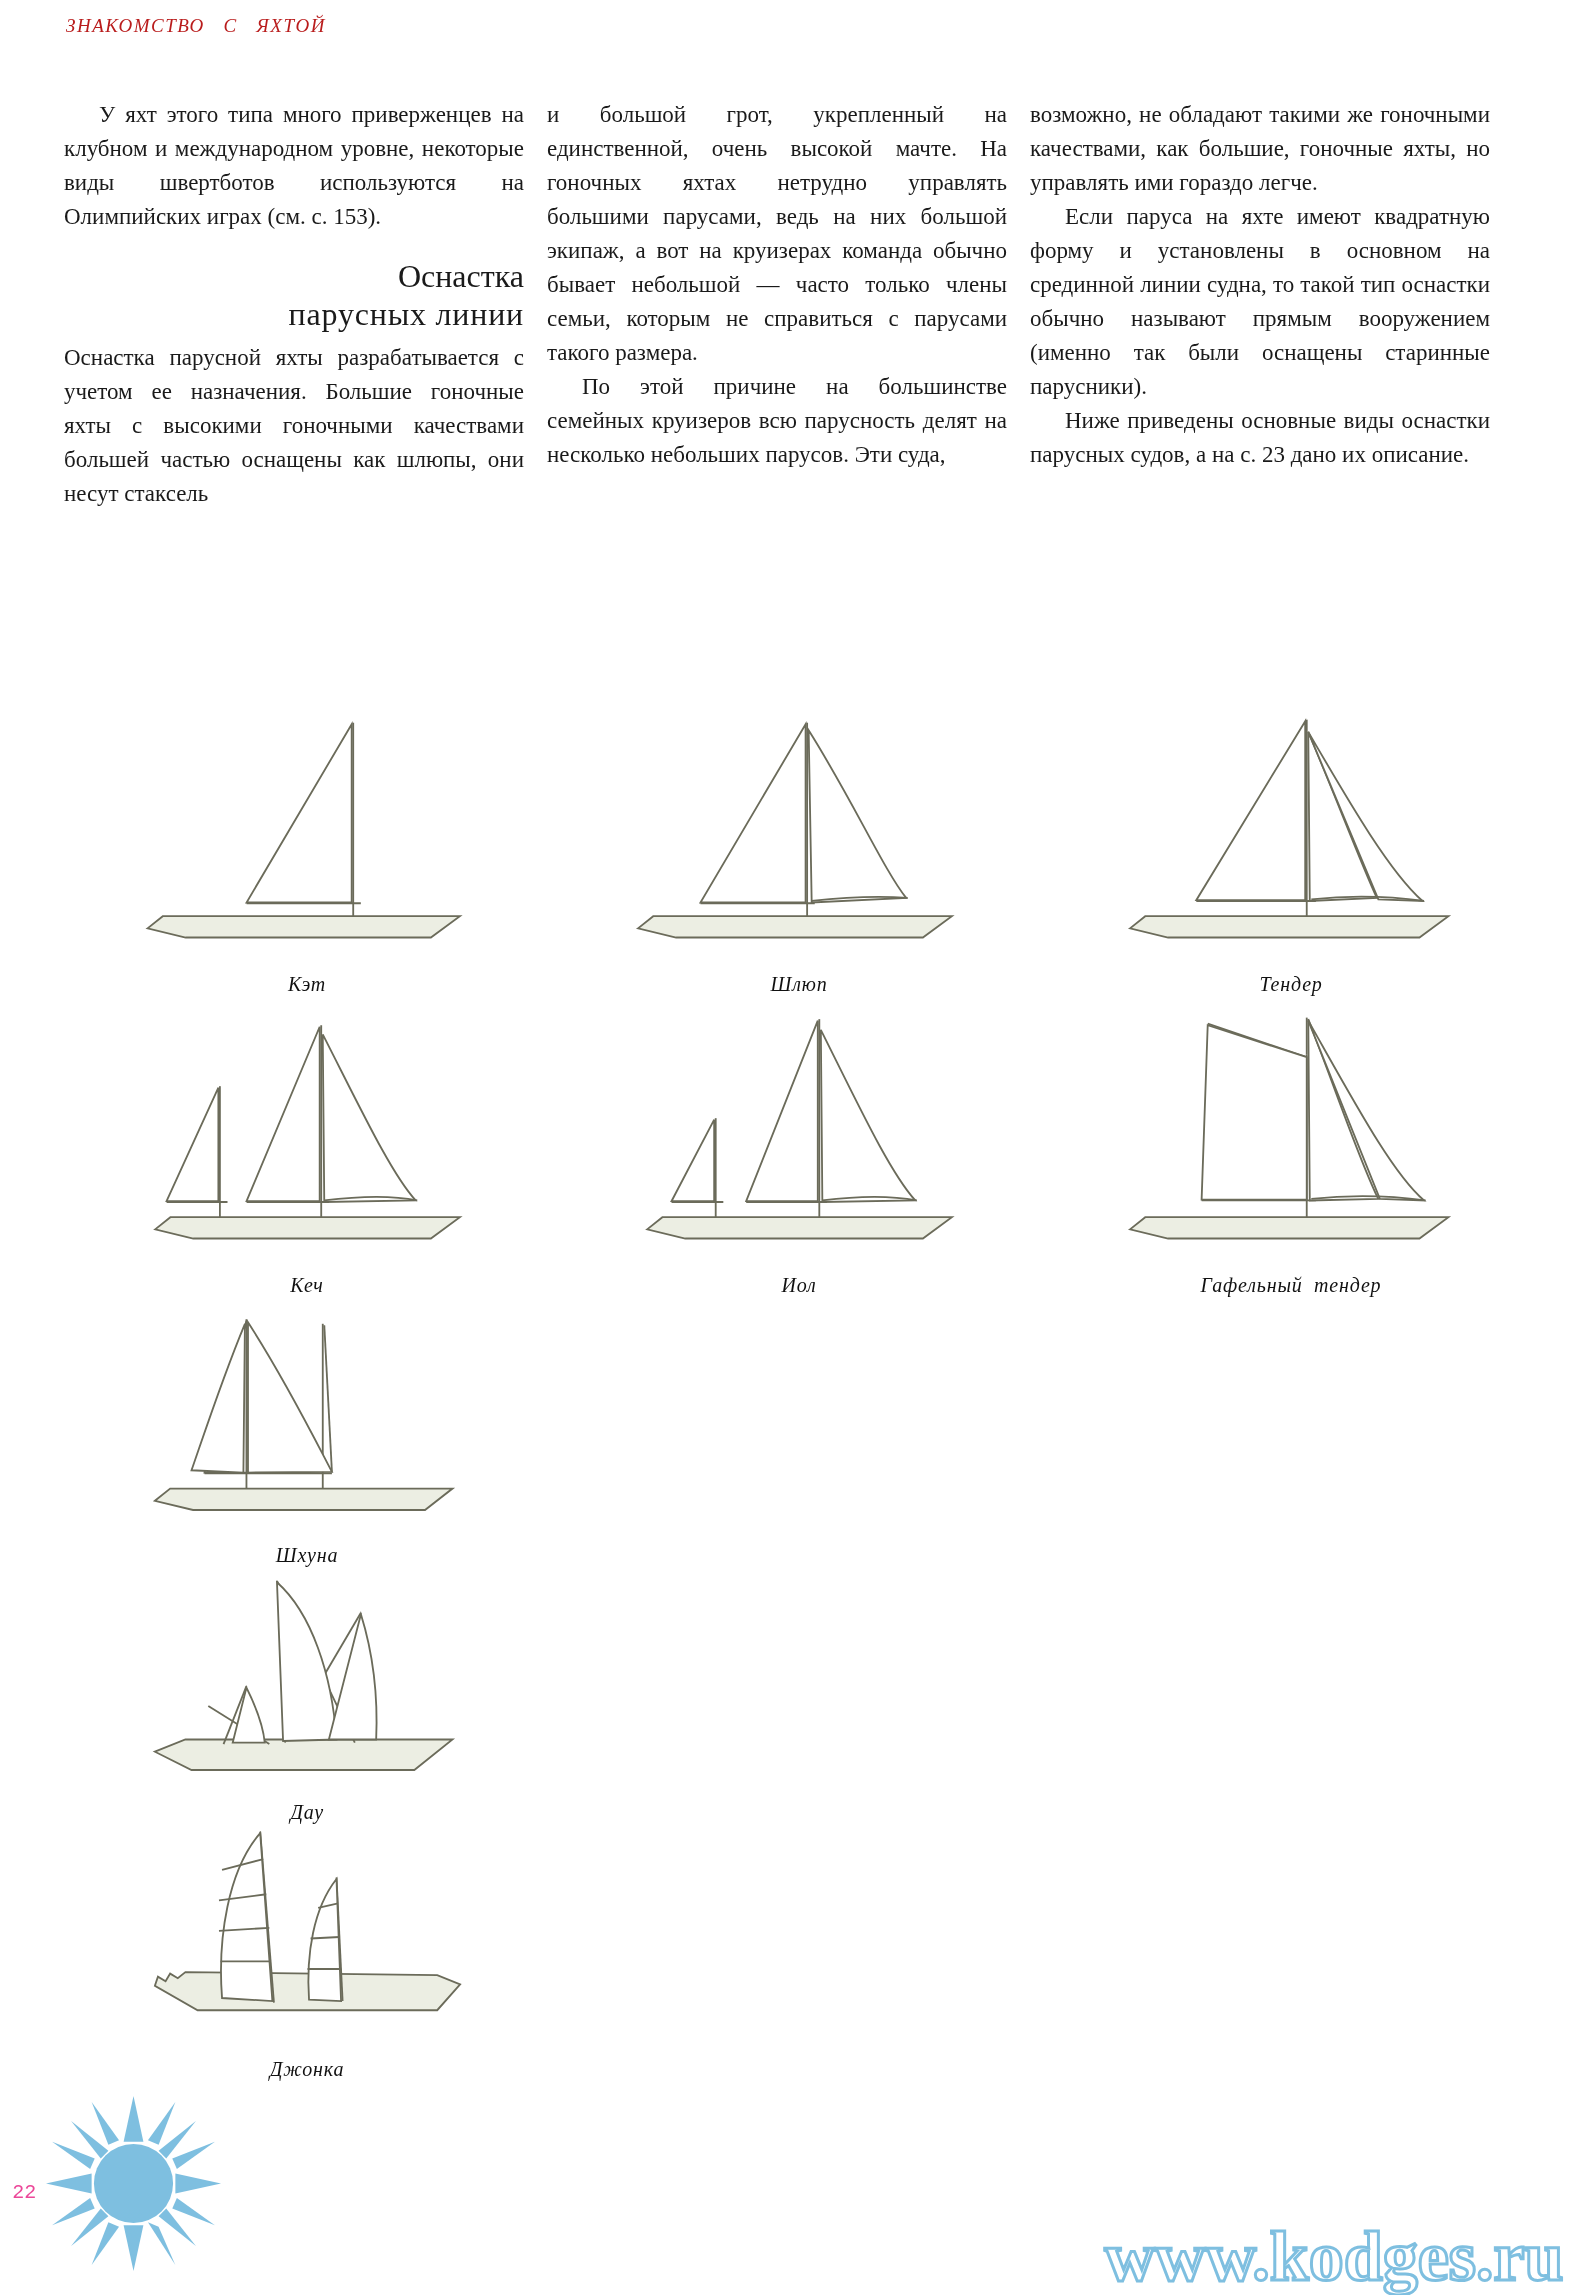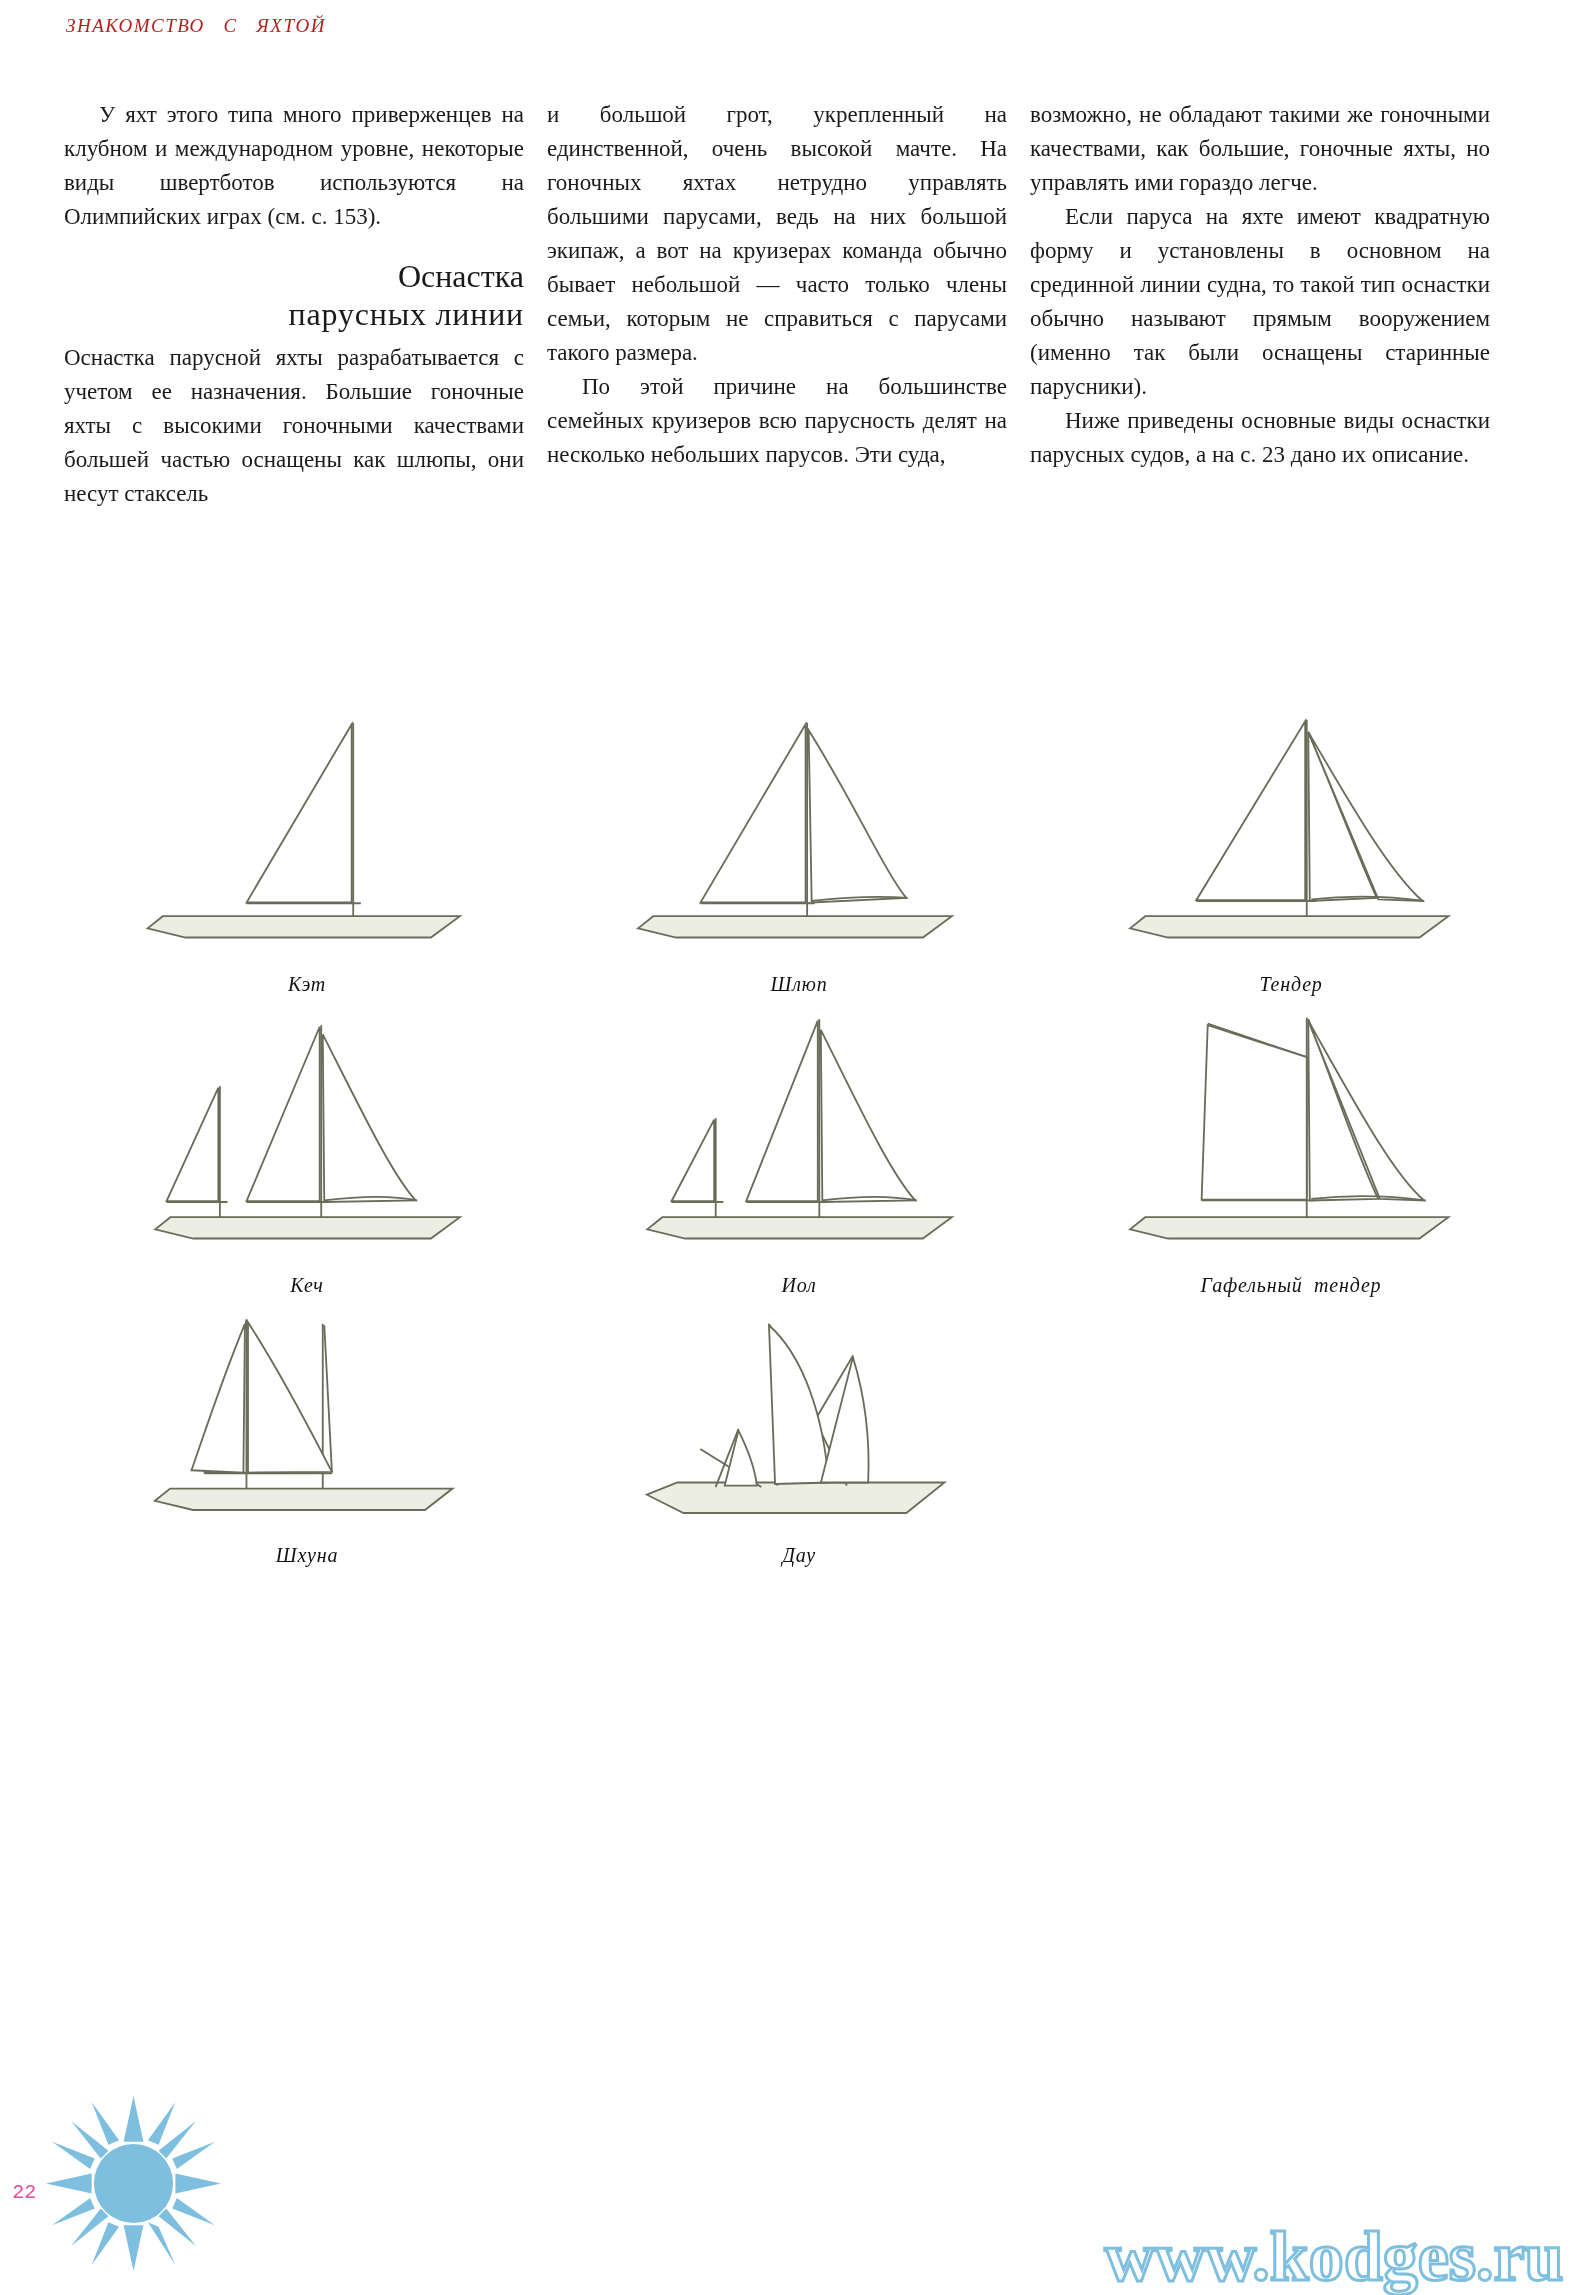--- a/index.html
+++ b/index.html
@@ -284,21 +284,21 @@
             <path d="M252 12 C 290 110 320 200 344 248 L254 250 Z" fill="#ffffff"></path>
             <path d="M252 14 C 312 120 362 214 404 250 L346 248 Z" fill="#ffffff"></path>
             <path d="M256 248 C 312 242 362 244 406 250"></path>
           </g>
         </svg>
         <div class="fig-caption">Гафельный  тендер</div>
       </div>
 
     </div>
 
-    <div class="fig-row" style="margin-top:13.7px;">
+    <div class="fig-row" style="margin-top:13.7px;flex-direction:column;">
 
       <div class="fig-cell">
         <svg class="fig-svg" width="351" height="229" viewBox="0 0 460 300">
           <g fill="none" stroke="#6b6b5a" stroke-width="2.4">
             <path d="M30 250 L50 234 L420 234 L384 262 L80 262 Z" fill="#eceee3" stroke="#6b6b5a"></path>
 
             <line x1="150" y1="12" x2="150" y2="234"></line>
 
             <line x1="250" y1="18" x2="250" y2="234"></line>
 
@@ -326,20 +326,38 @@
             <line x1="300" y1="60" x2="200" y2="230"></line>
 
             <path d="M190 20 C 235 60 262 140 268 226 L198 228 Z" fill="#ffffff"></path>
             <path d="M300 62 C 318 120 322 180 320 226 L258 226 Z" fill="#ffffff"></path>
             <path d="M150 158 C 164 186 172 210 174 230 L132 230 Z" fill="#ffffff"></path>
           </g>
         </svg>
         <div class="fig-caption">Дау</div>
       </div>
 
+      <div class="fig-cell">
+        <svg class="fig-svg" width="351" height="229" viewBox="0 0 460 300">
+          <g fill="none" stroke="#6b6b5a" stroke-width="2.4">
+
+            <path d="M30 212 L34 200 L44 206 L50 196 L60 202 L70 194 L400 198 L430 210 L400 244 L86 244 Z" fill="#eceee3" stroke="#6b6b5a"></path>
+
+            <line x1="168" y1="10" x2="186" y2="234"></line>
+            <line x1="268" y1="70" x2="276" y2="232"></line>
+
+            <path d="M168 12 C 126 60 112 150 118 228 L184 232 Z" fill="#ffffff"></path>
+            <path d="M118 60 L172 46 M114 100 L176 92 M114 140 L180 136 M116 180 L182 180"></path>
+
+            <path d="M268 72 C 238 110 228 170 232 230 L274 232 Z" fill="#ffffff"></path>
+            <path d="M244 110 L270 104 M234 150 L272 148 M230 190 L274 190"></path>
+          </g>
+        </svg>
+        <div class="fig-caption">Джонка</div>
+      </div>
 
     </div>
 
   </div>
 
   <div class="page-number">22</div>
 
   <div class="watermark">
     <svg class="wm-sun" width="175" height="175" viewBox="0 0 230 230">
       <g fill="#7ebfe0">

